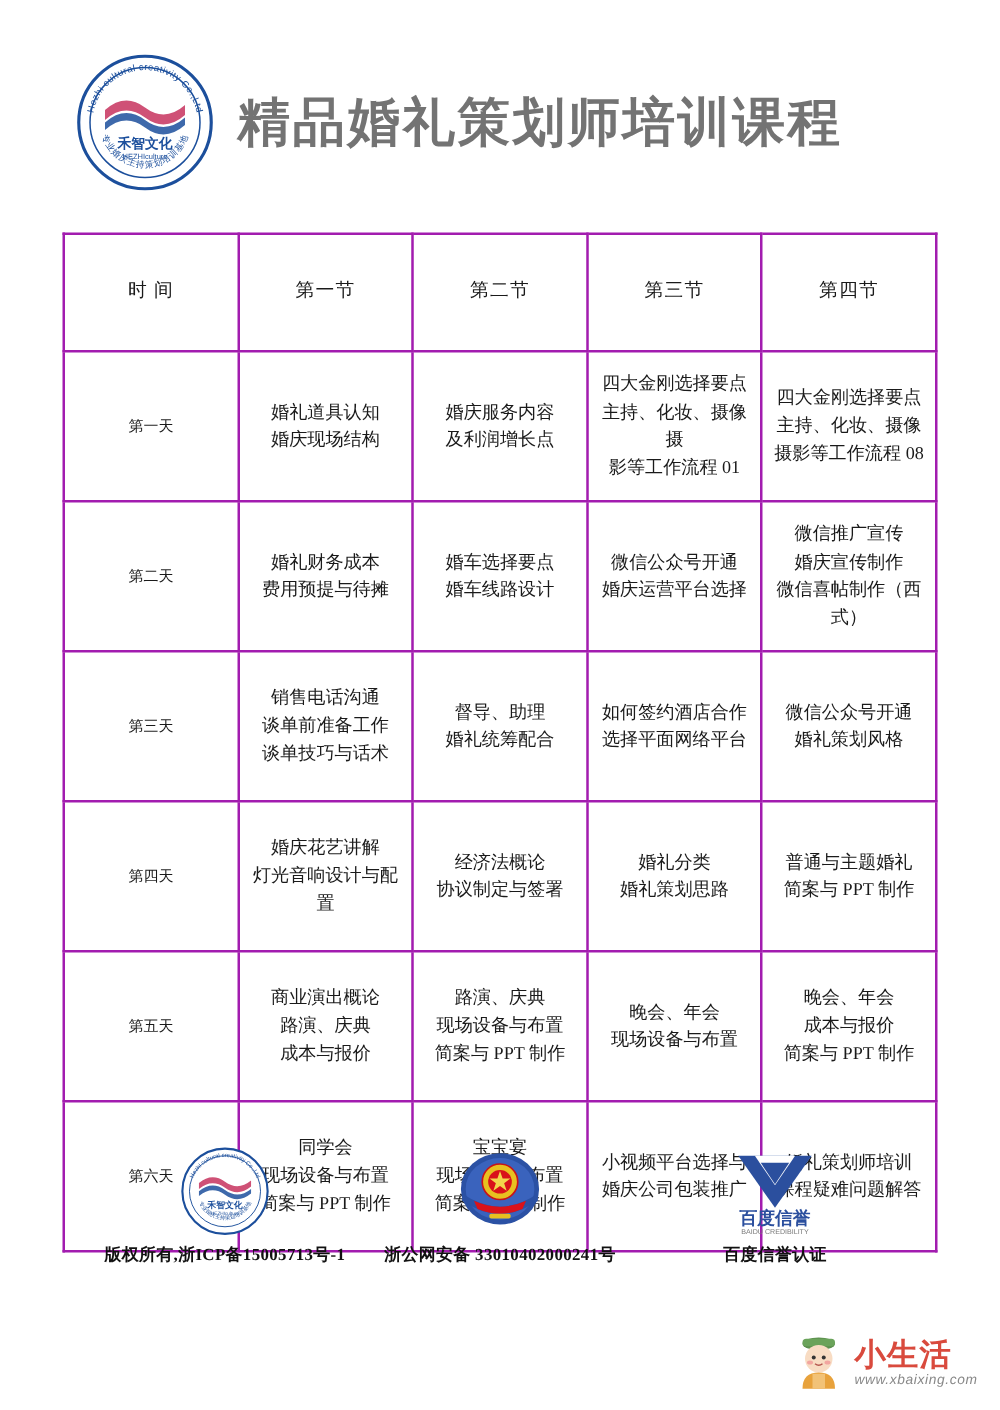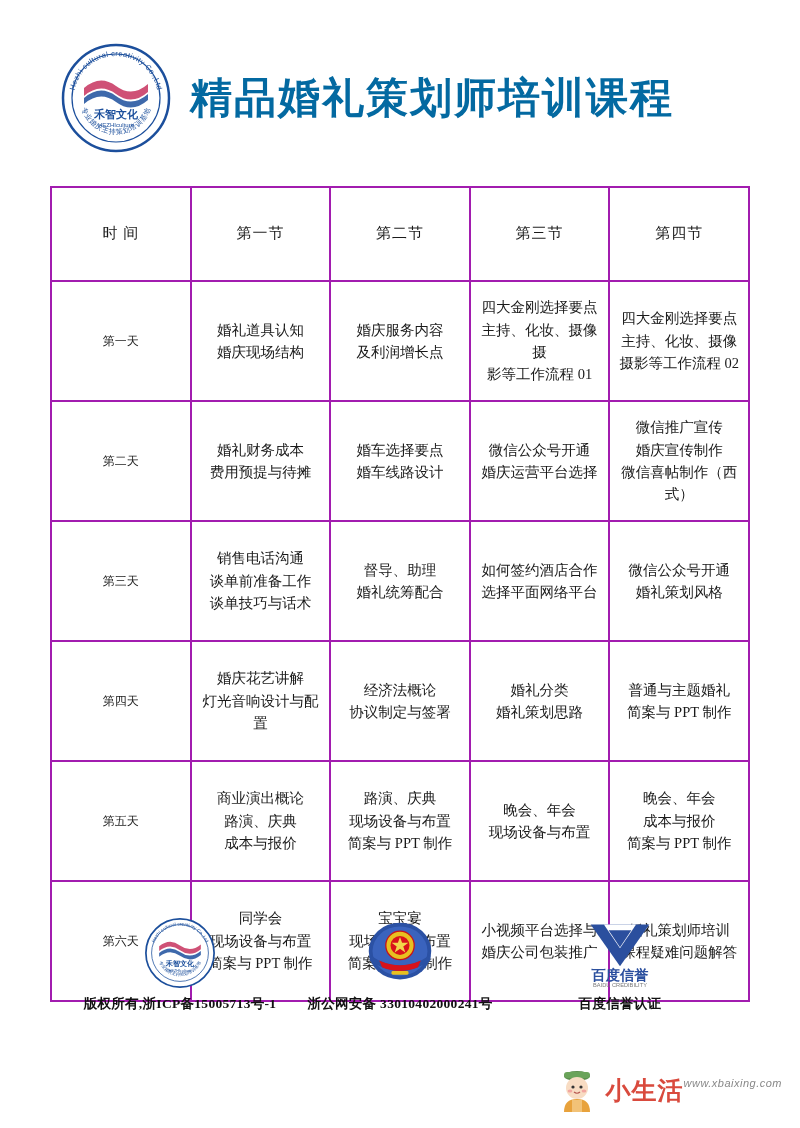--- a/index.html
+++ b/index.html
@@ -26,21 +26,21 @@
   .logo {
     width: 112px;
     height: 112px;
     flex: 0 0 112px;
     position: relative;
   }
   .page-title {
     font-size: 42px;
     font-weight: bold;
     letter-spacing: 2px;
-    color: #0369a1;
+    color: #737373;
     font-family: "Liberation Serif", "DejaVu Serif", serif;
     white-space: nowrap;
   }
 
   
   .table-wrap {
     margin: 32px 50px 0 50px;
   }
   table.schedule {
     border-collapse: collapse;
@@ -111,21 +111,21 @@
   .watermark {
     position: absolute;
     right: 18px;
     bottom: 10px;
     display: flex;
     align-items: center;
     gap: 6px;
   }
   .wm-text {
     display: flex;
-    flex-direction: row;
+    flex-direction: column;
     line-height: 1.1;
   }
   .wm-main {
     font-size: 25px;
     font-weight: bold;
     color: #d94a3d;
     font-family: "Liberation Sans", sans-serif;
     letter-spacing: 1px;
   }
   .wm-sub {
@@ -187,21 +187,21 @@
           <span class="cell-line">及利润增长点</span>
         </td>
         <td class="content">
           <span class="cell-line">四大金刚选择要点</span>
           <span class="cell-line">主持、化妆、摄像摄</span>
           <span class="cell-line">影等工作流程 01</span>
         </td>
         <td class="content">
           <span class="cell-line">四大金刚选择要点</span>
           <span class="cell-line">主持、化妆、摄像</span>
-          <span class="cell-line">摄影等工作流程 02</span>
+          <span class="cell-line">摄影等工作流程 08</span>
         </td>
       </tr>
 
       <tr>
         <td class="daycell">第二天</td>
         <td class="content">
           <span class="cell-line">婚礼财务成本</span>
           <span class="cell-line">费用预提与待摊</span>
         </td>
         <td class="content">

